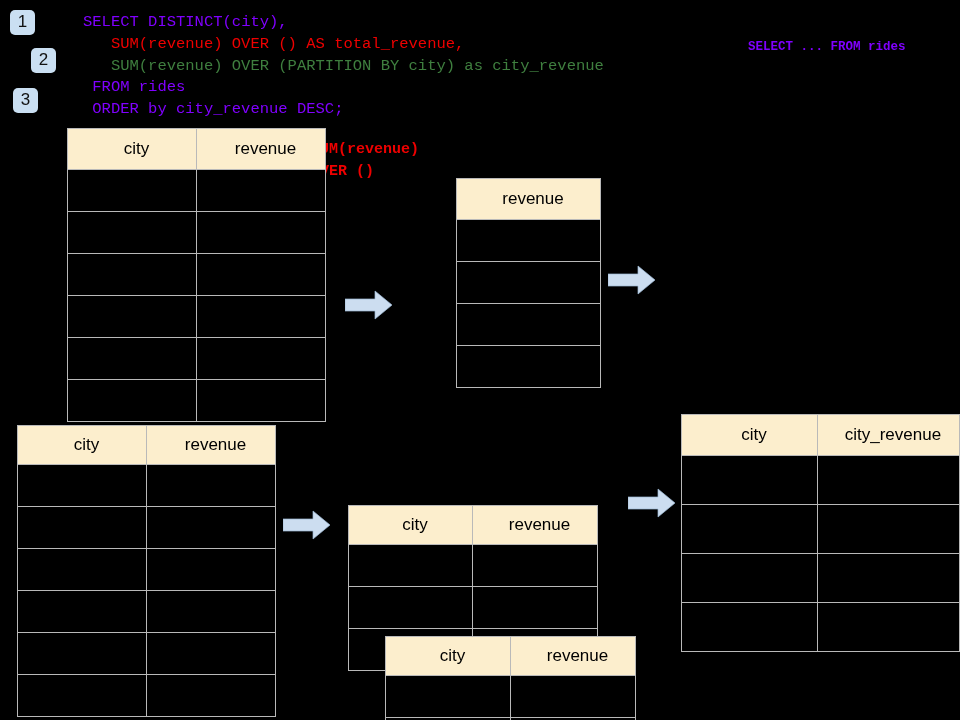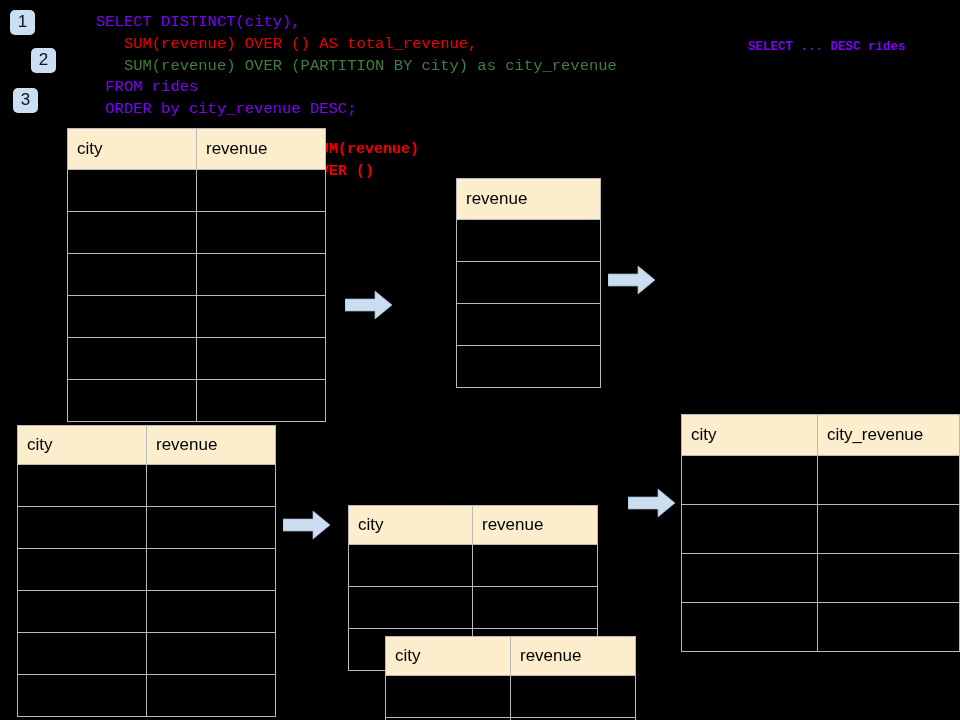--- a/index.html
+++ b/index.html
@@ -32,21 +32,21 @@
 
   
   .sql {
     position: absolute;
     font-family: "Liberation Mono", monospace;
     font-size: 15.5px;
     line-height: 21.8px;
     white-space: pre;
     letter-spacing: 0px;
   }
-  .sql-line { display: block; white-space: pre; margin-left: 13px; }
+  .sql-line { display: block; white-space: pre; }
 
   
   .sidenote {
     position: absolute;
     font-family: "Liberation Mono", monospace;
     font-size: 12.5px;
     line-height: 19px;
     white-space: pre-wrap;
     font-weight: bold;
   }
@@ -73,39 +73,39 @@
     padding: 0;
     background: #000000;
   }
   .tbl th {
     border: 1px solid #b9b9b9;
     background: #fceecd;
     color: #000000;
     font-family: "Liberation Sans", sans-serif;
     font-weight: normal;
     font-size: 17px;
-    text-align: left;
+    text-align: center;
     padding: 0 0 0 9px;
   }
 
   
   .arrow {
     position: absolute;
     display: block;
   }
 </style>
 </head>
 <body>
 
 <div id="canvas">
     <div class="badge" style="left: 10px; top: 10px;">1</div>
     <div class="badge" style="left: 31px; top: 48px;">2</div>
     <div class="badge" style="left: 13px; top: 88px;">3</div>
     <div class="sql" style="left: 83px; top: 12px;"><span class="sql-line" style="color: rgb(128, 0, 255); padding-left: 0px;">SELECT DISTINCT(city),</span><span class="sql-line" style="color: rgb(238, 0, 0); padding-left: 27.9px;">SUM(revenue) OVER () AS total_revenue,</span><span class="sql-line" style="color: rgb(63, 127, 63); padding-left: 27.9px;">SUM(revenue) OVER (PARTITION BY city) as city_revenue</span><span class="sql-line" style="color: rgb(128, 0, 255); padding-left: 9.3px;">FROM rides</span><span class="sql-line" style="color: rgb(128, 0, 255); padding-left: 9.3px;">ORDER by city_revenue DESC;</span></div>
-    <div class="sidenote" style="left: 748px; top: 38px; color: rgb(128, 0, 255); width: 160px;">SELECT ... DESC rides</div>
+    <div class="sidenote" style="left: 748px; top: 38px; color: rgb(128, 0, 255); width: 160px;">SELECT ... FROM rides</div>
     <div class="annot" style="left: 311px; top: 139px; color: rgb(238, 0, 0);">SUM(revenue)
 OVER ()</div>
     <table class="tbl" style="left: 67px; top: 128px; z-index: 2;">
       <thead>
         <tr>
           <th style="width: 119px; height: 40px;">city</th>
           <th style="width: 119px; height: 40px;">revenue</th>
         </tr>
       </thead>
       <tbody>

